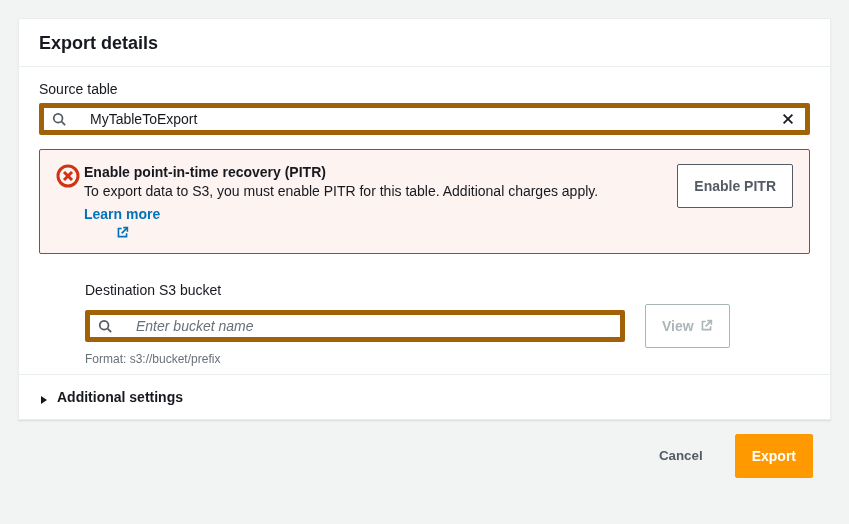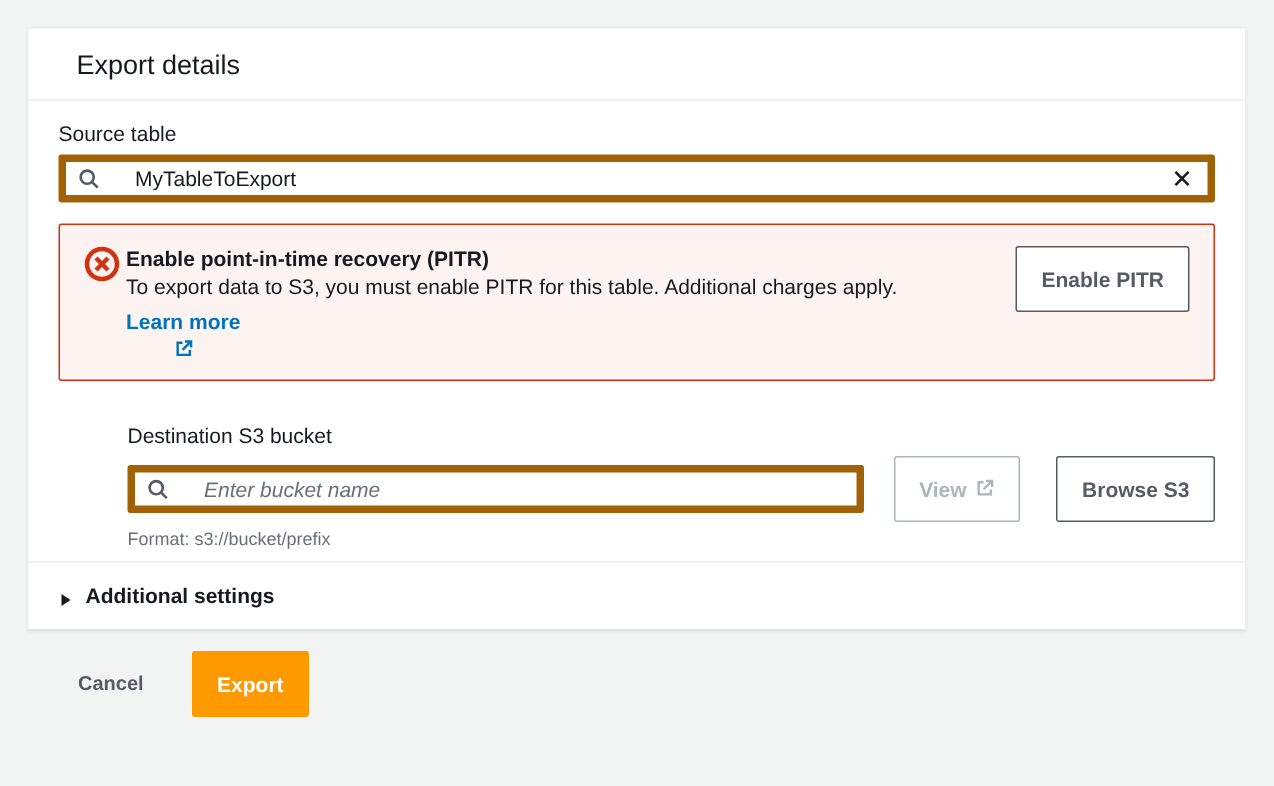--- a/index.html
+++ b/index.html
@@ -19,23 +19,22 @@
     background: #fff;
     border: 1px solid #eaeded;
     box-shadow: 0 1px 1px rgba(0,0,0,0.05), 0 2px 2px rgba(0,0,0,0.03);
   }
   .panel-header {
     padding: 14px 20px 12px 20px;
     border-bottom: 1px solid #eaeded;
   }
   .panel-header h2 {
     font-size: 18px;
-    font-weight: 400;
-    color: #16191f;
-    margin-left: 12px;
+    font-weight: 700;
+    color: #16191f;
   }
   .panel-body {
     padding: 14px 20px 8px 20px;
   }
   .field-label {
     font-size: 14px;
     color: #16191f;
     margin-bottom: 6px;
     display: block;
   }
@@ -181,20 +180,21 @@
     display: flex;
     align-items: flex-end;
     gap: 8px;
     cursor: pointer;
     font-weight: 700;
     font-size: 14px;
     color: #16191f;
   }
   .footer {
     display: flex;
+    justify-content: flex-end;
     align-items: center;
     gap: 16px;
     padding: 14px 18px;
   }
   svg { display: block; }
 </style>
 </head>
 <body>
 
 <div class="page">
@@ -266,21 +266,20 @@
             <button class="btn" disabled="">
               <span>View</span>
               <span>
                 <svg width="13" height="13" viewBox="0 0 16 16" fill="none" stroke="#aab7b8" stroke-width="2">
                   <path d="M13 9v4H3V3h4"></path>
                     <path d="M9 2h5v5"></path>
                     <line x1="14" y1="2" x2="7" y2="9"></line>
                 </svg>
               </span>
             </button>
-            <button class="btn">Browse S3</button>
           </div>
         </div>
         <div class="hint">Format: s3://bucket/prefix</div>
       </div>
 
     </div>
 
     <div class="expandable">
       <span>
         <svg width="10" height="10" viewBox="0 0 10 10">

